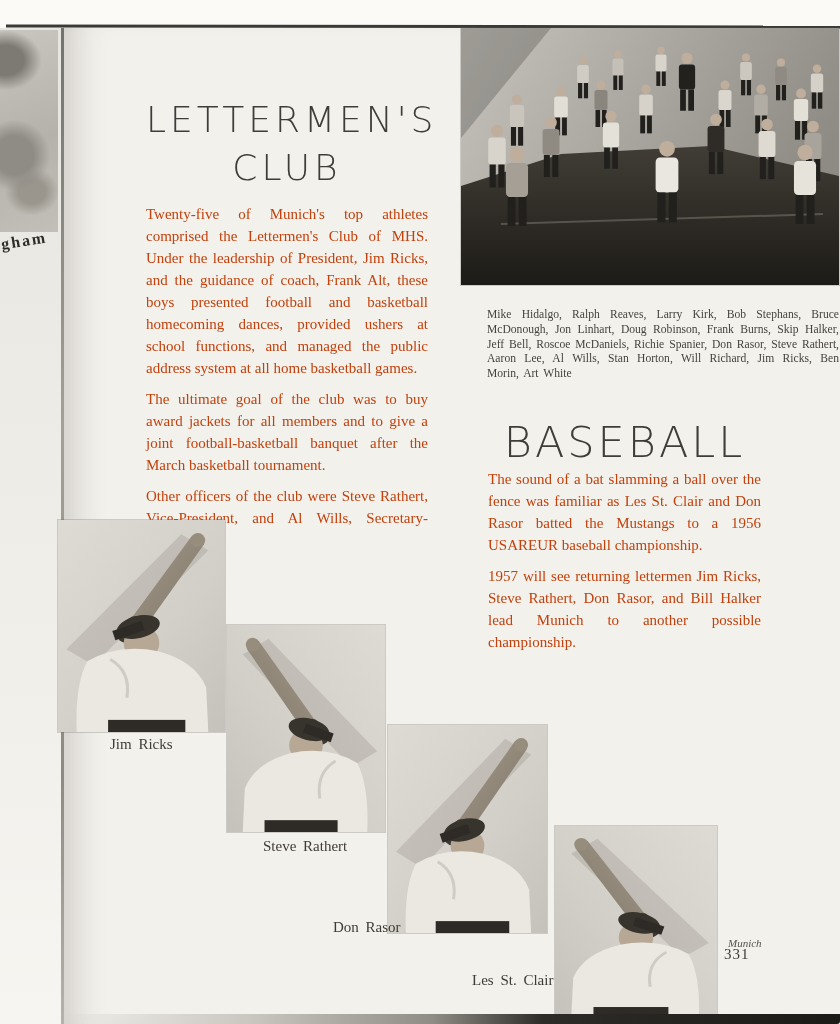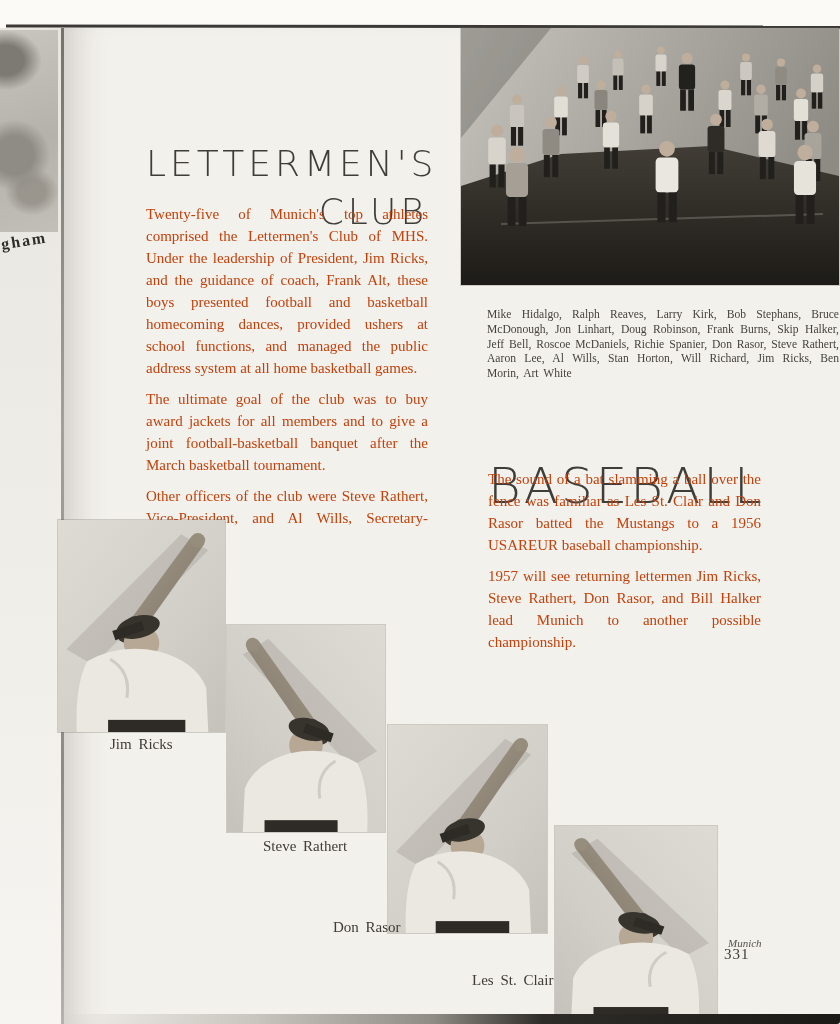--- a/index.html
+++ b/index.html
@@ -20,23 +20,23 @@
               color:#2f2d29;transform:rotate(-9deg);letter-spacing:2px;}
   .gutter{position:absolute;left:61px;top:28px;width:3px;height:996px;
           background:linear-gradient(180deg,#75726c,#a3a09a 40%,#8d8a84 75%,#b5b2ac);}
   .paper{position:absolute;left:64px;top:28px;width:776px;height:996px;
          background:#f3f1ec;
          box-shadow:inset 34px 0 34px -26px rgba(60,56,50,.22);}
   .bottom-edge{position:absolute;left:58px;top:1014px;width:782px;height:10px;
      background:linear-gradient(90deg,rgba(180,177,170,.0) 0%,#c9c6c0 25%,#8f8c85 48%,#2e2c28 62%,#1c1a17 100%);
      border-radius:0 0 3px 3px;}
   
-  .display-title{position:absolute;text-align:right;color:#3f3d39;
+  .display-title{position:absolute;text-align:center;color:#3f3d39;
      font-family:"DejaVu Sans",sans-serif;font-weight:200;line-height:48px;
-     letter-spacing:4px;font-size:36px;margin-top:44px;}
+     letter-spacing:4px;font-size:36px;}
   .bodycol{position:absolute;color:#c2410c;font-size:15px;line-height:22px;
            text-align:justify;}
   .bodycol p{margin:0 0 9px 0;}
   .photo-caption{position:absolute;color:#3f3c37;font-size:15px;word-spacing:3px;font-family:Liberation Serif, serif;}
   .group-caption{position:absolute;color:#46433e;font-size:11.6px;line-height:14.8px;
                  text-align:justify;word-spacing:2px;}
   
   .photo{position:absolute;box-shadow:0 0 0 1px rgba(90,87,80,.25);}
   .photo svg{display:block;width:100%;height:100%;}
   .footer-num{position:absolute;color:#3c3a35;font-size:15px;letter-spacing:1px;}
@@ -134,21 +134,21 @@
       <use href="#person" transform="translate(255,85) scale(1.3)" fill="#2f2c27"></use>
       <use href="#person" transform="translate(306,90) scale(1.3)" fill="#ded9d1"></use>
       <use href="#person" transform="translate(352,92) scale(1.3)" fill="#a8a49b"></use>
       <use href="#person" transform="translate(56,118) scale(1.7)" fill="#a59f95"></use>
       <use href="#person" transform="translate(206,112) scale(1.75)" fill="#eae7e0"></use>
       <use href="#person" transform="translate(344,116) scale(1.7)" fill="#e6e3db"></use>
     </svg>
   </div>
   <div class="group-caption" style="left:487px;top:308px;width:352px;">Mike Hidalgo, Ralph Reaves, Larry Kirk, Bob Stephans, Bruce McDonough, Jon Linhart, Doug Robinson, Frank Burns, Skip Halker, Jeff Bell, Roscoe McDaniels, Richie Spanier, Don Rasor, Steve Rathert, Aaron Lee, Al Wills, Stan Horton, Will Richard, Jim Ricks, Ben Morin, Art White</div>
 
-  <div class="display-title" style="left:488px;top:418px;width:273px;font-size:50px;letter-spacing:3px;">BASEBALL</div>
+  <div class="display-title" style="left:488px;top:418px;width:273px;font-size:43px;letter-spacing:3px;">BASEBALL</div>
   <div class="bodycol" style="left:488px;top:468px;width:273px;">
     <p>The sound of a bat slamming a ball over the fence was familiar as Les St. Clair and Don Rasor batted the Mustangs to a 1956 USAREUR baseball championship.</p>
     <p>1957 will see returning lettermen Jim Ricks, Steve Rathert, Don Rasor, and Bill Halker lead Munich to another possible championship.</p>
   </div>
 
   <div class="photo" style="left:58px;top:520px;width:167px;height:212px;">
     <svg viewBox="0 0 160 210" preserveAspectRatio="none">
         <use href="#batter"></use>
       </svg>
   </div>

